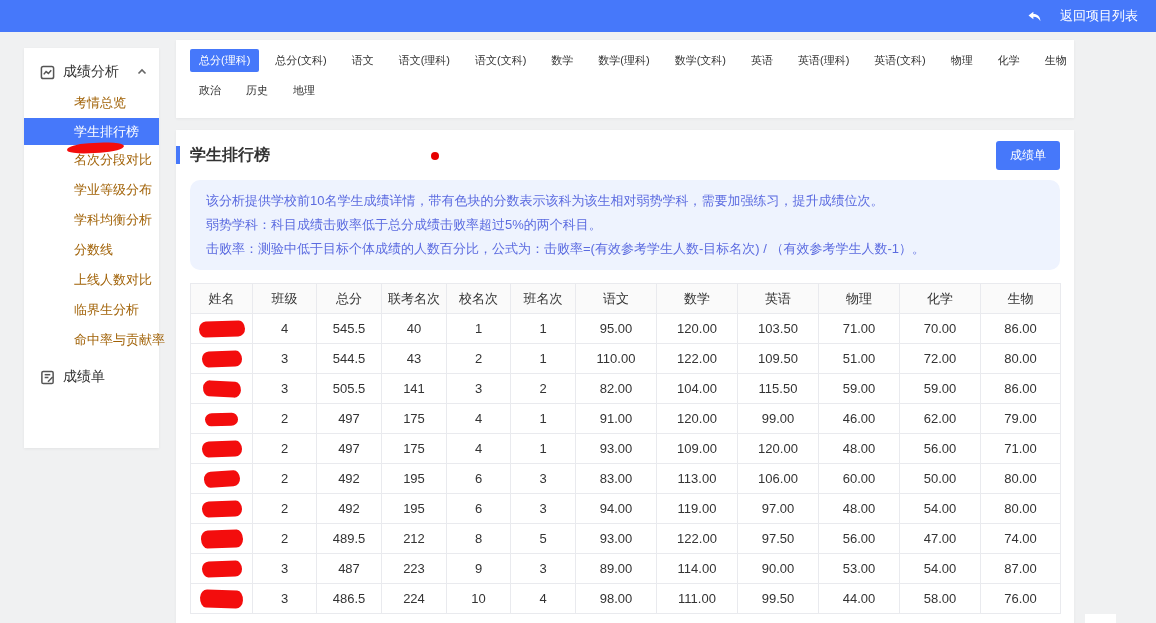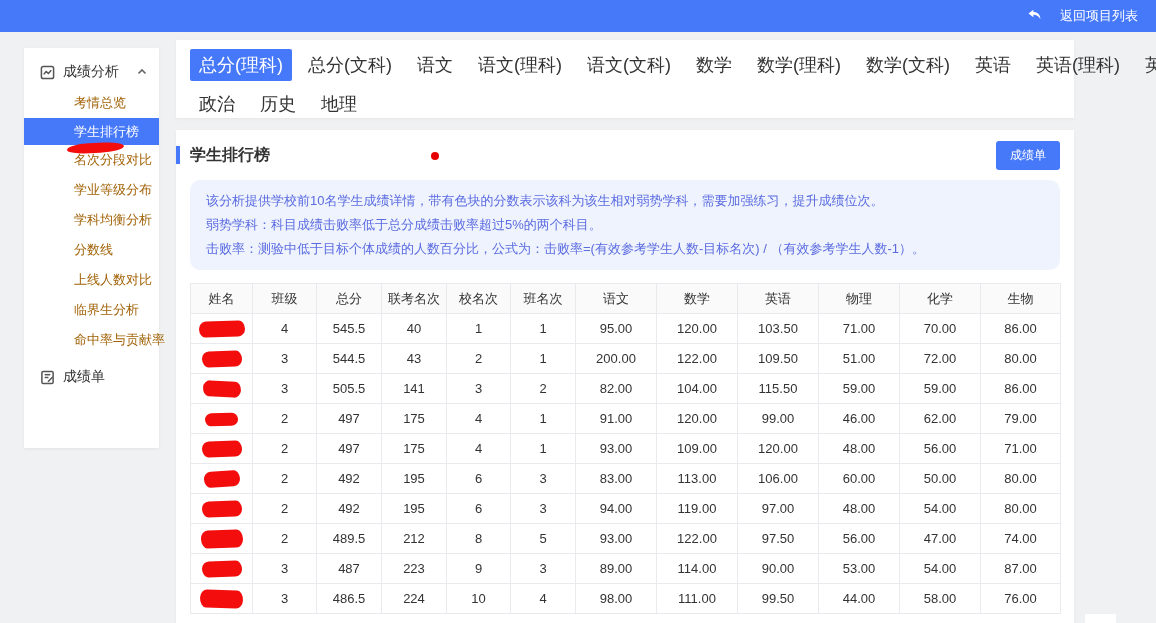--- a/index.html
+++ b/index.html
@@ -9,21 +9,21 @@
     font-family:"Liberation Sans","DejaVu Sans",sans-serif;
     background:#f0f1f2;
     color:#333;
   }
   
   .topbar{
     position:absolute; left:0; top:0; width:1156px; height:32px;
     background:#4678fa; display:flex; align-items:center; justify-content:flex-end;
     padding-right:18px; z-index:5;
   }
-  .back-link{ display:flex; gap:18px; color:#fff; font-size:13px; cursor:pointer; }
+  .back-link{ display:flex; align-items:center; gap:18px; color:#fff; font-size:13px; cursor:pointer; }
   .back-link svg{ width:15px; height:15px; fill:#fff; }
   
   .sidebar{
     position:absolute; left:24px; top:48px; width:135px; height:400px;
     background:#fff; box-shadow:0 1px 3px rgba(0,0,0,.06);
   }
   .side-header{
     display:flex; align-items:center; height:40px; padding:8px 12px 0 16px;
     font-size:14px; color:#333;text-align:right;
   }
@@ -48,21 +48,21 @@
     background:#f30d0d; border-radius:50% 45% 55% 50% / 70% 60% 70% 60%;
     transform:rotate(-3deg); z-index:3;
   }
   
   .tabs-card{
     position:absolute; left:176px; top:40px; width:898px; height:78px;
     background:#fff; padding:9px 14px; box-shadow:0 1px 3px rgba(0,0,0,.05);
   }
   .tab-row{ display:flex; flex-wrap:nowrap; align-items:center; margin-bottom:7px; }
   .tab{
-    font-size:18px; color:#333; padding:4px 9px; margin-right:7px;
+    font-size:11px; color:#333; padding:4px 9px; margin-right:7px;
     border-radius:2px; cursor:pointer; white-space:nowrap;
   }
   .tab.active{ background:#4678fa; color:#fff; }
   
   .main-card{
     position:absolute; left:176px; top:130px; width:898px; height:493px;
     background:#fff; padding:12px 14px; box-shadow:0 1px 3px rgba(0,0,0,.05);
   }
   .main-head{ display:flex; align-items:center; height:26px; }
   .title-bar{ width:4px; height:18px; background:#4678fa; margin-left:-14px; margin-right:10px; }
@@ -232,21 +232,21 @@
           <td>70.00</td>
           <td>86.00</td>
         </tr>
         <tr>
           <td><span class="blob"></span></td>
           <td>3</td>
           <td>544.5</td>
           <td>43</td>
           <td>2</td>
           <td>1</td>
-          <td>200.00</td>
+          <td>110.00</td>
           <td>122.00</td>
           <td>109.50</td>
           <td class="weak">51.00</td>
           <td>72.00</td>
           <td>80.00</td>
         </tr>
         <tr>
           <td><span class="blob"></span></td>
           <td>3</td>
           <td>505.5</td>

